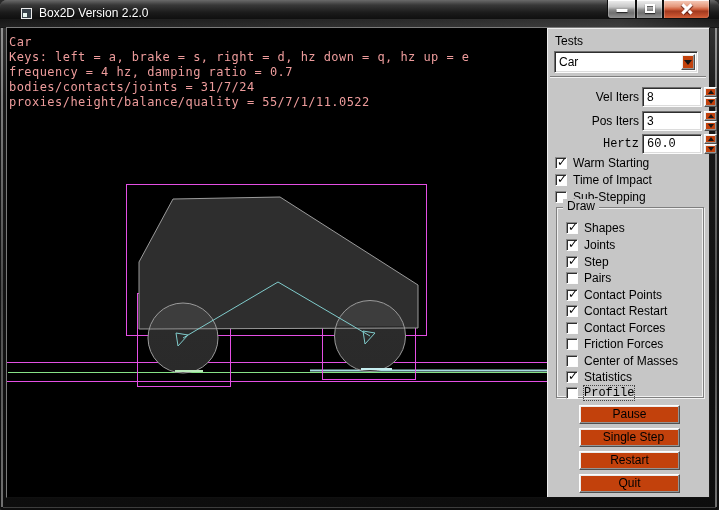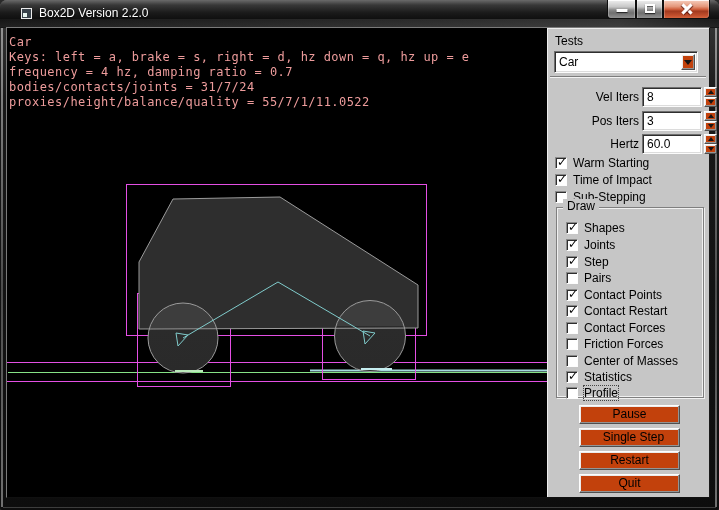--- a/index.html
+++ b/index.html
@@ -59,21 +59,21 @@
   .spin-label{position:absolute;left:0;top:0;width:76px;text-align:right;line-height:20px;}
   .spin-field{position:absolute;left:79px;top:0;width:60px;height:20px;}
   .spin-value{position:absolute;left:4px;top:1px;line-height:16px;}
   .spinner{position:absolute;left:141px;top:0;width:13px;height:20px;}
   .spin-btn{width:13px;height:10px;display:flex;align-items:center;justify-content:center;}
   .chk-row{position:absolute;height:14px;}
   .chk-box{position:absolute;left:0;top:1px;width:12px;height:12px;background:#fff;border:1px solid #8a8a8a;
     border-bottom-color:#fdfdfd;border-right-color:#fdfdfd;box-shadow:inset 1px 1px 0 #2f2f2f;}
   .chk-mark{position:absolute;left:1px;top:-3px;font-family:"DejaVu Sans",sans-serif;font-size:12px;font-weight:bold;color:#000;}
   .chk-label{position:absolute;left:18px;top:0;line-height:14px;white-space:nowrap;}
-  .chk-label.focused{outline:1px dotted #444;}
+  .chk-label.focused{outline:1px dotted #444;font-family:Liberation Mono, monospace;}
   .group-box{position:absolute;left:9px;top:179px;width:148px;height:191px;border:1px solid #7f7f7f;
     box-shadow:inset -1px -1px 0 #f0f0f0,1px 1px 0 #f0f0f0,inset 1px 1px 0 #f0f0f0;}
   .group-legend{position:absolute;left:16px;top:171px;background:var(--panel-bg);padding:0 4px;line-height:15px;}
   .panel-btn{position:absolute;left:32px;width:101px;height:19px;text-align:center;line-height:16px;cursor:default;}
 </style>
 </head>
 <body>
 
 <div class="window">
   <div class="edge l"></div>
@@ -167,21 +167,21 @@
             </span>
             <span class="spinner">
               <span class="spin-btn raised">
                 <span class="tri-up-s"></span>
               </span>
               <span class="spin-btn raised">
                 <span class="tri-dn-s"></span>
               </span>
             </span>
           </div>
-          <div class="spin-row" style="top: 106px;">
+          <div class="spin-row" style="top: 106px; font-family: Liberation Mono, monospace;">
             <span class="spin-label">Hertz</span>
             <span class="spin-field sunken">
               <span class="spin-value">60.0</span>
             </span>
             <span class="spinner">
               <span class="spin-btn raised">
                 <span class="tri-up-s"></span>
               </span>
               <span class="spin-btn raised">
                 <span class="tri-dn-s"></span>

